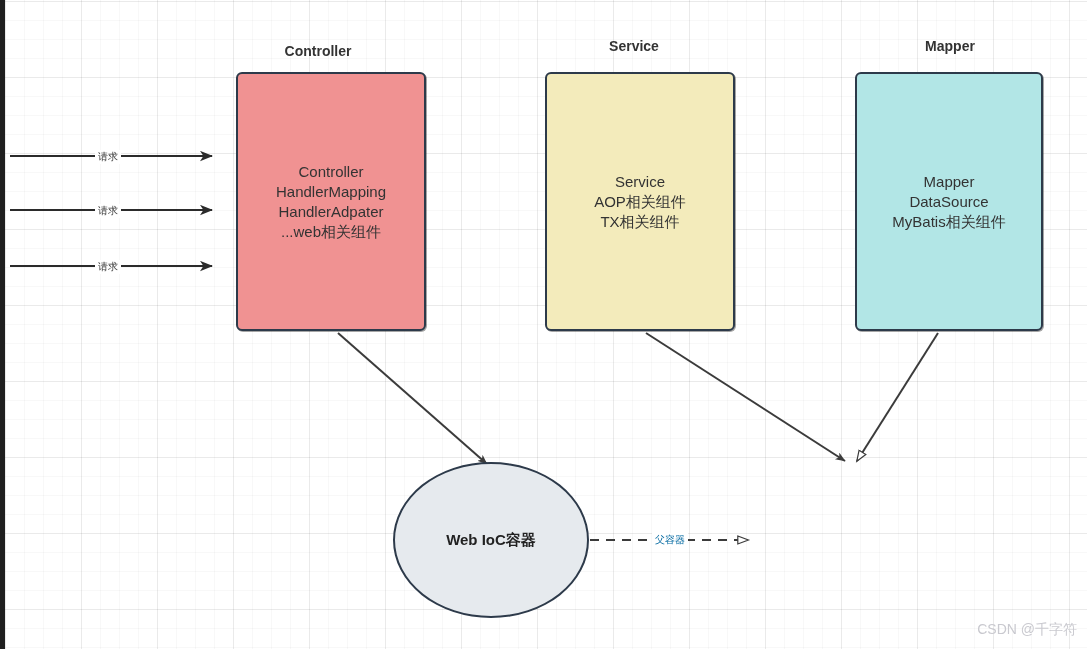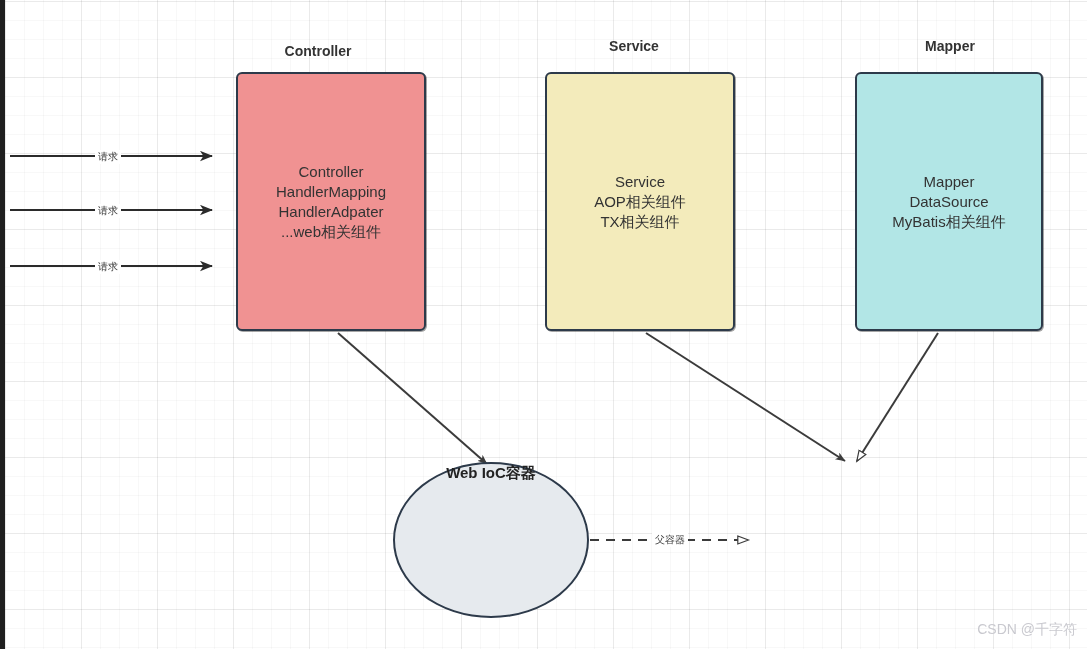--- a/index.html
+++ b/index.html
@@ -63,38 +63,38 @@
     transform: translateX(-50%);
   }
   
   .node-ellipse {
     position: absolute;
     border: 2px solid #2d3a4a;
     border-radius: 50%;
     box-sizing: border-box;
     background: #e6eaee;
     display: flex;
-    align-items: flex-start;
+    align-items: center;
     justify-content: center;
     font-size: 15px;
     font-weight: bold;
     color: #222222;
     text-align: center;
   }
   
   .edge-label {
     position: absolute;
     font-size: 10px;
     color: #3a3a3a;
     background: #ffffff;
     padding: 0 3px;
     white-space: nowrap;
     transform: translate(-50%, -50%);
   }
-  .edge-label.dashed-lbl { color: #404040; }
+  .edge-label.dashed-lbl { color: #0369a1; }
   .watermark {
     position: absolute;
     right: 10px;
     bottom: 10px;
     font-size: 14px;
     color: #c9c9cf;
     white-space: nowrap;
   }
 </style>
 </head>

